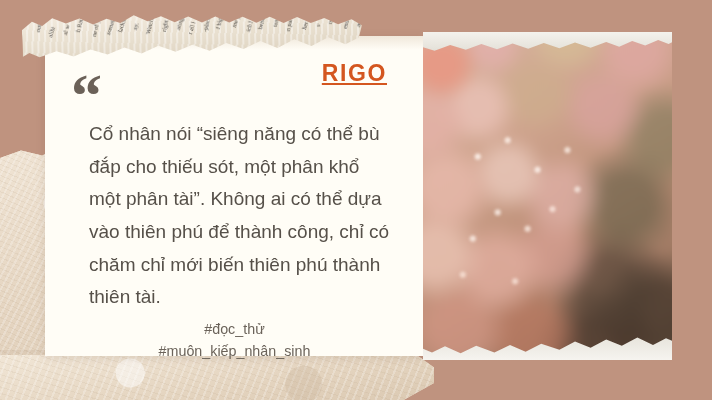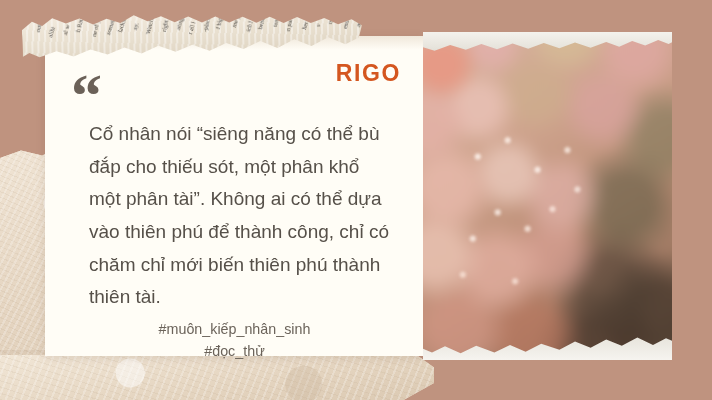--- a/index.html
+++ b/index.html
@@ -83,27 +83,28 @@
   }
   .card-top-fade {
     position: absolute;
     left: 0; top: 0; right: 0;
     height: 14px;
     background: linear-gradient(180deg, rgba(228,214,196,.55), rgba(255,253,246,0));
   }
 
   .brand {
     position: absolute;
-    right: 23px;
+    right: 37px;
     top: 24px;
     font-size: 23px;
     font-weight: bold;
     letter-spacing: 1.6px;
     color: #d4561f;
     font-family: "Liberation Sans", sans-serif;
+    text-decoration: underline;
   }
 
   .quote-mark {
     position: absolute;
     left: 26px;
     top: 28px;
     font-size: 62px;
     line-height: 1;
     font-weight: bold;
     color: #6b6158;
@@ -267,22 +268,22 @@
   <div class="card">
     <div class="card-top-fade"></div>
 
     <div class="brand">RIGO</div>
 
     <div class="quote-mark">“</div>
 
     <div class="quote-body">Cổ nhân nói “siêng năng có thể bù đắp cho thiếu sót, một phân khổ một phân tài”. Không ai có thể dựa vào thiên phú để thành công, chỉ có chăm chỉ mới biến thiên phú thành thiên tài.</div>
 
     <div class="tags">
+      <div>#đọc_thử</div>
       <div>#muôn_kiếp_nhân_sinh</div>
-      <div>#đọc_thử</div>
     </div>
   </div>
 
   <div class="news-strip" id="news-strip">
       <span class="news-frag" style="left: 12px; top: 19px; transform: rotate(-78deg);">out t’</span>
       <span class="news-frag" style="left: 24px; top: 24px; transform: rotate(-71deg);">alibi</span>
       <span class="news-frag" style="left: 39px; top: 22px; transform: rotate(-73deg);">al w</span>
       <span class="news-frag" style="left: 52px; top: 20px; transform: rotate(-75deg);">h Rat</span>
       <span class="news-frag" style="left: 68px; top: 25px; transform: rotate(-77deg);">ne of ye</span>
       <span class="news-frag" style="left: 82px; top: 23px; transform: rotate(-70deg);">somethi</span>

